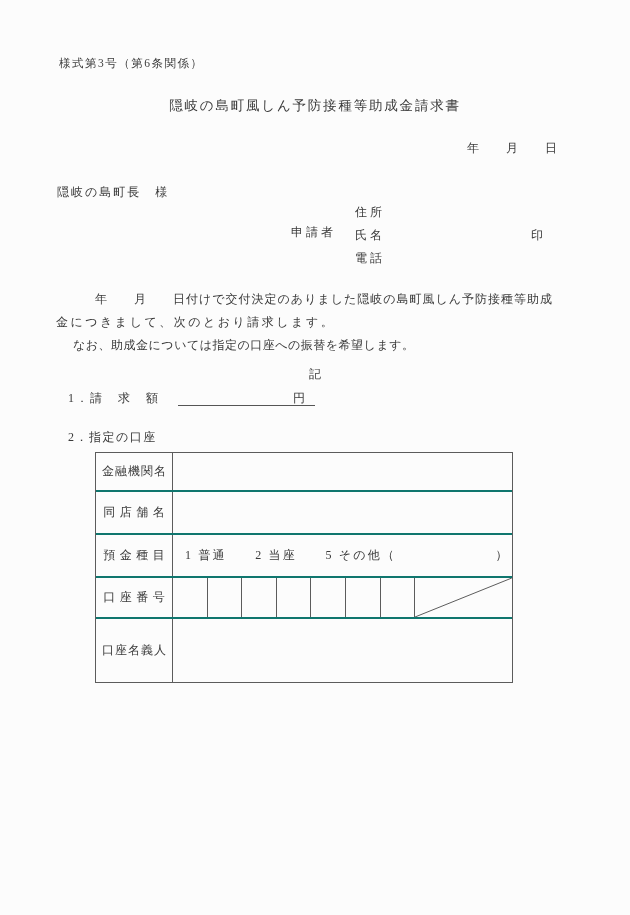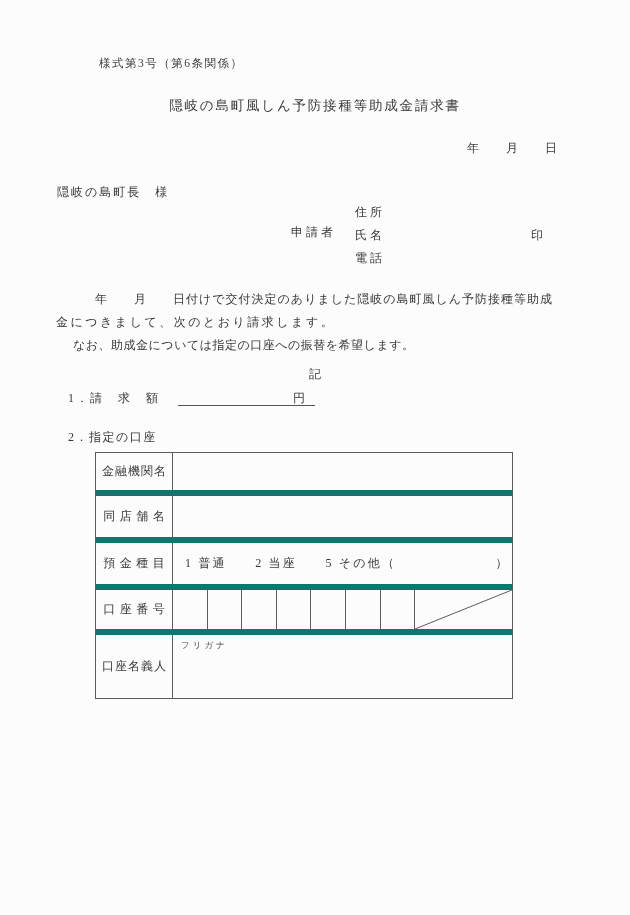--- a/index.html
+++ b/index.html
@@ -7,21 +7,21 @@
     width:630px; height:915px;
     background:#fcfcfc;
     font-family:"Liberation Serif","DejaVu Serif",serif;
     color:#3a3a3a;
     position:relative;
     overflow:hidden;
   }
   .abs { position:absolute; white-space:nowrap; }
 
   
-  .form-number { left:59px; top:56px; font-size:11.5px; letter-spacing:1.5px;margin-left:40px; }
+  .form-number { left:59px; top:56px; font-size:11.5px; letter-spacing:1.5px; }
   .doc-title   { left:0; top:97px; width:630px; text-align:center;
                  font-size:13.5px; letter-spacing:1.8px;font-family:Liberation Serif, serif; }
   .date-line   { left:467px; top:140px; display:flex; gap:27px; font-size:12px; }
 
   
   .addressee   { left:57px; top:184px; font-size:12px; letter-spacing:2px; }
   .addressee .honorific { margin-left:14px; }
   .app-label   { left:291px; top:204px; font-size:12px; letter-spacing:3px;margin-top:20px; }
   .app-address { left:355px; top:204px; font-size:12px; letter-spacing:3px; }
   .app-name    { left:355px; top:227px; font-size:12px; letter-spacing:3px; }
@@ -38,21 +38,21 @@
   .ki-marker  { left:0; top:366px; width:630px; text-align:center; font-size:12px; }
   .claim-line { left:68px; top:390px; font-size:12px; letter-spacing:2px; }
   .amount-blank { left:178px; top:390px; width:137px; height:16px;
                   border-bottom:1.5px solid #555; box-sizing:border-box;
                   text-align:right; font-size:12px; padding-right:10px; }
   .acct-heading { left:68px; top:429px; font-size:12px; letter-spacing:1.5px; }
 
   
   .tbl { position:absolute; left:95px; top:452px; width:418px;
          border:1px solid #5c5c5c; box-sizing:border-box; }
-  .tr  { display:flex; border-bottom:6px solid #0f766e; }
+  .tr  { display:flex; border-bottom:2px solid #0f766e; }
   .tr:last-child { border-bottom:none; }
   .td-label { width:76px; flex:0 0 76px; border-right:1px solid #5c5c5c;
               display:flex; align-items:center; justify-content:center;
               font-size:12px; }
   .sp4 { letter-spacing:4.5px; margin-right:-4.5px; }
   .sp1 { letter-spacing:1px; margin-right:-1px; }
   .td-content { flex:1; position:relative; display:flex; align-items:center;
                 font-size:12px; min-width:0; }
   .r1 { height:37px; } .r2 { height:41px; } .r3 { height:41px;justify-content:center; }
   .r4 { height:39px; } .r5 { height:63px; }
@@ -148,18 +148,15 @@
           <line x1="0" y1="39" x2="100" y2="0" stroke="#5c5c5c" stroke-width="1" vector-effect="non-scaling-stroke"></line>
         </svg>
       </div>
     </div>
   </div>
 
   <div class="tr r5">
     <div class="td-label">
       <span class="sp1">口座名義人</span>
     </div>
-    <div class="td-content holder-cell">
-      <span class="furigana">フリガナ</span>
-    </div>
   </div>
 
 </div>
 
 </body></html>

